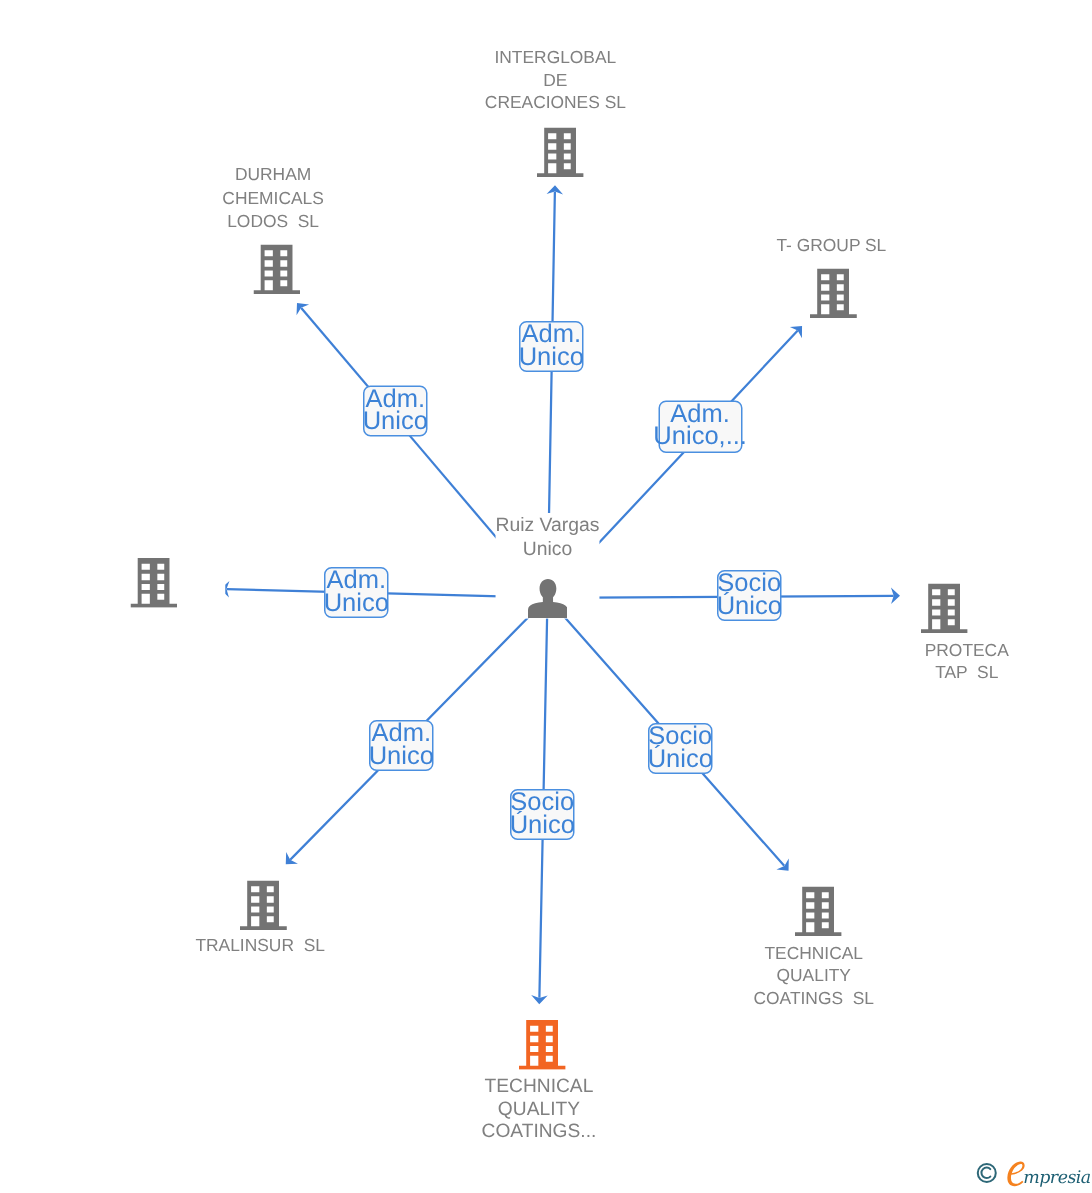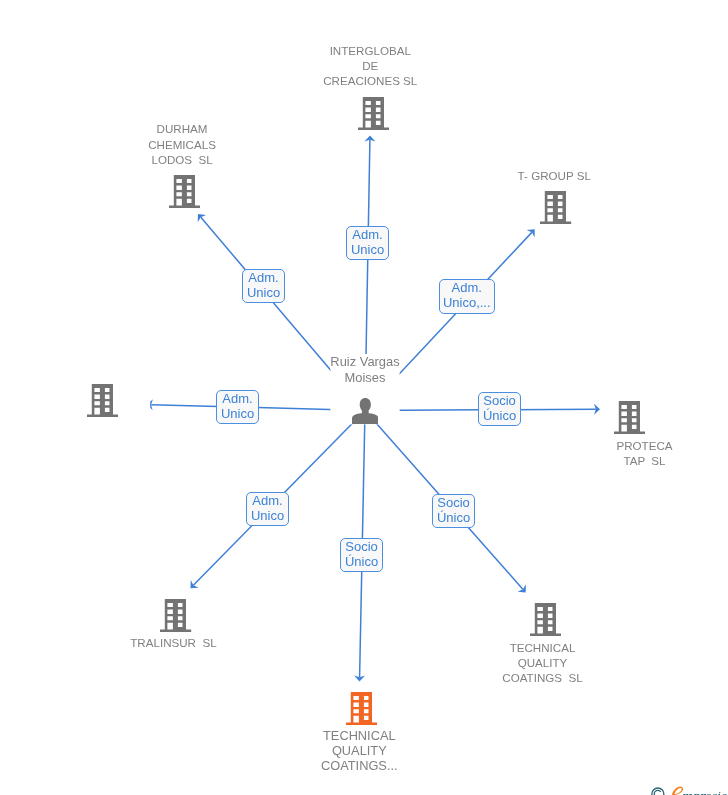--- a/index.html
+++ b/index.html
@@ -2,33 +2,33 @@
 <html><head>
 <meta charset="utf-8">
 <title>Empresia network graph</title>
 <style>
   html,body{margin:0;padding:0;}
   body{
     width:728px;height:795px;background:#ffffff;position:relative;overflow:hidden;
     font-family:"Liberation Sans",sans-serif;
     -webkit-font-smoothing:antialiased;
   }
-  #stage{position:absolute;left:0;top:12px;width:728px;height:621px;}
+  #stage{position:absolute;left:0;top:0;width:728px;height:621px;}
   svg.layer{position:absolute;left:0;top:0;width:728px;height:795px;overflow:visible;}
   #nodes{position:absolute;left:0;top:0;width:728px;height:795px;}
   .node{position:absolute;line-height:0;}
   .node-label{
     position:absolute; text-align:center; color:#808080; font-size:11.6px; line-height:15.1px;
     white-space:pre; transform:translateX(-50%);
   }
   .node-label.person{ font-size:12.9px; line-height:15.7px; }
   .edge-label{
     position:absolute; box-sizing:border-box;
     border:1.3px solid #4a8fe0; background:#f8f8f8; border-radius:5px;
-    color:#3c82d6; font-size:13px; line-height:14.8px; text-align:center;
+    color:#3c82d6; font-size:17px; line-height:14.8px; text-align:center;
     white-space:pre; display:flex; align-items:center; justify-content:center;
   }
   .wm{position:absolute; left:650px; top:774px; width:80px; height:21px;}
   .wm svg{display:block;}
 </style>
 </head>
 <body>
 
 <div id="stage">
   <svg class="layer" id="edge-layer" viewBox="0 0 728 795">
@@ -114,21 +114,21 @@
       <div class="node" style="left: 346.23px; top: 679.51px;"><svg width="31.2" height="33.1" viewBox="0 0 31.2 33.1">
           <path fill="#f26522" d="M4.8 0 H26 V30.5 H31.2 V33.1 H0 V30.5 H4.8 Z M7.4 3.9 H12.9 V7.9 H7.4 Z  M17.9 3.9 H22.5 V7.9 H17.9 Z M7.4 10.5 H12.9 V14.9 H7.4 Z  M17.9 10.5 H22.5 V14.9 H17.9 Z M7.4 17.3 H12.9 V21.3 H7.4 Z  M17.9 17.3 H22.5 V21.3 H17.9 Z M7.4 23.8 H12.9 V30.5 H7.4 Z  M17.9 23.8 H22.5 V27.9 H17.9 Z" fill-rule="evenodd"></path>
         </svg></div>
       <div class="node-label" style="left: 359.3px; top: 716px; font-size: 12.8px; line-height: 15.17px;">TECHNICAL
 QUALITY
 COATINGS...</div>
       <div class="node" style="left: 351.8px; top: 385.6px;"><svg width="26.4" height="26.8" viewBox="0 0 26.4 26.8">
           <path fill="#737373" d="M13.3 0 C16.4 0 18.9 2.35 18.9 6.4 C18.9 10.4 16.4 13.9 13.3 13.9 C10.2 13.9 7.7 10.4 7.7 6.4 C7.7 2.35 10.2 0 13.3 0 Z M9.9 11.4 L16.7 11.4 L16.7 15.3 C20.4 15.6 23.4 16.5 24.9 17.6 C26.0 18.4 26.4 19.4 26.4 21.0 L26.4 26.8 L0 26.8 L0 21.0 C0 19.4 0.4 18.4 1.5 17.6 C3.0 16.5 6.0 15.6 9.9 15.3 Z"></path>
         </svg></div>
       <div class="node-label person" style="left: 365px; top: 342px;">Ruiz Vargas
-Moises</div>
+Unico</div>
       <div class="edge-label" style="left: 346px; top: 214px; width: 43px; height: 34px;">Adm.
 Unico</div>
       <div class="edge-label" style="left: 242px; top: 257px; width: 43px; height: 34px;">Adm.
 Unico</div>
       <div class="edge-label" style="left: 438.5px; top: 267px; width: 56.5px; height: 34.5px;">Adm.
 Unico,...</div>
       <div class="edge-label" style="left: 216px; top: 378px; width: 43px; height: 34px;">Adm.
 Unico</div>
       <div class="edge-label" style="left: 478px; top: 380px; width: 43px; height: 34px;">Socio
 Único</div>

